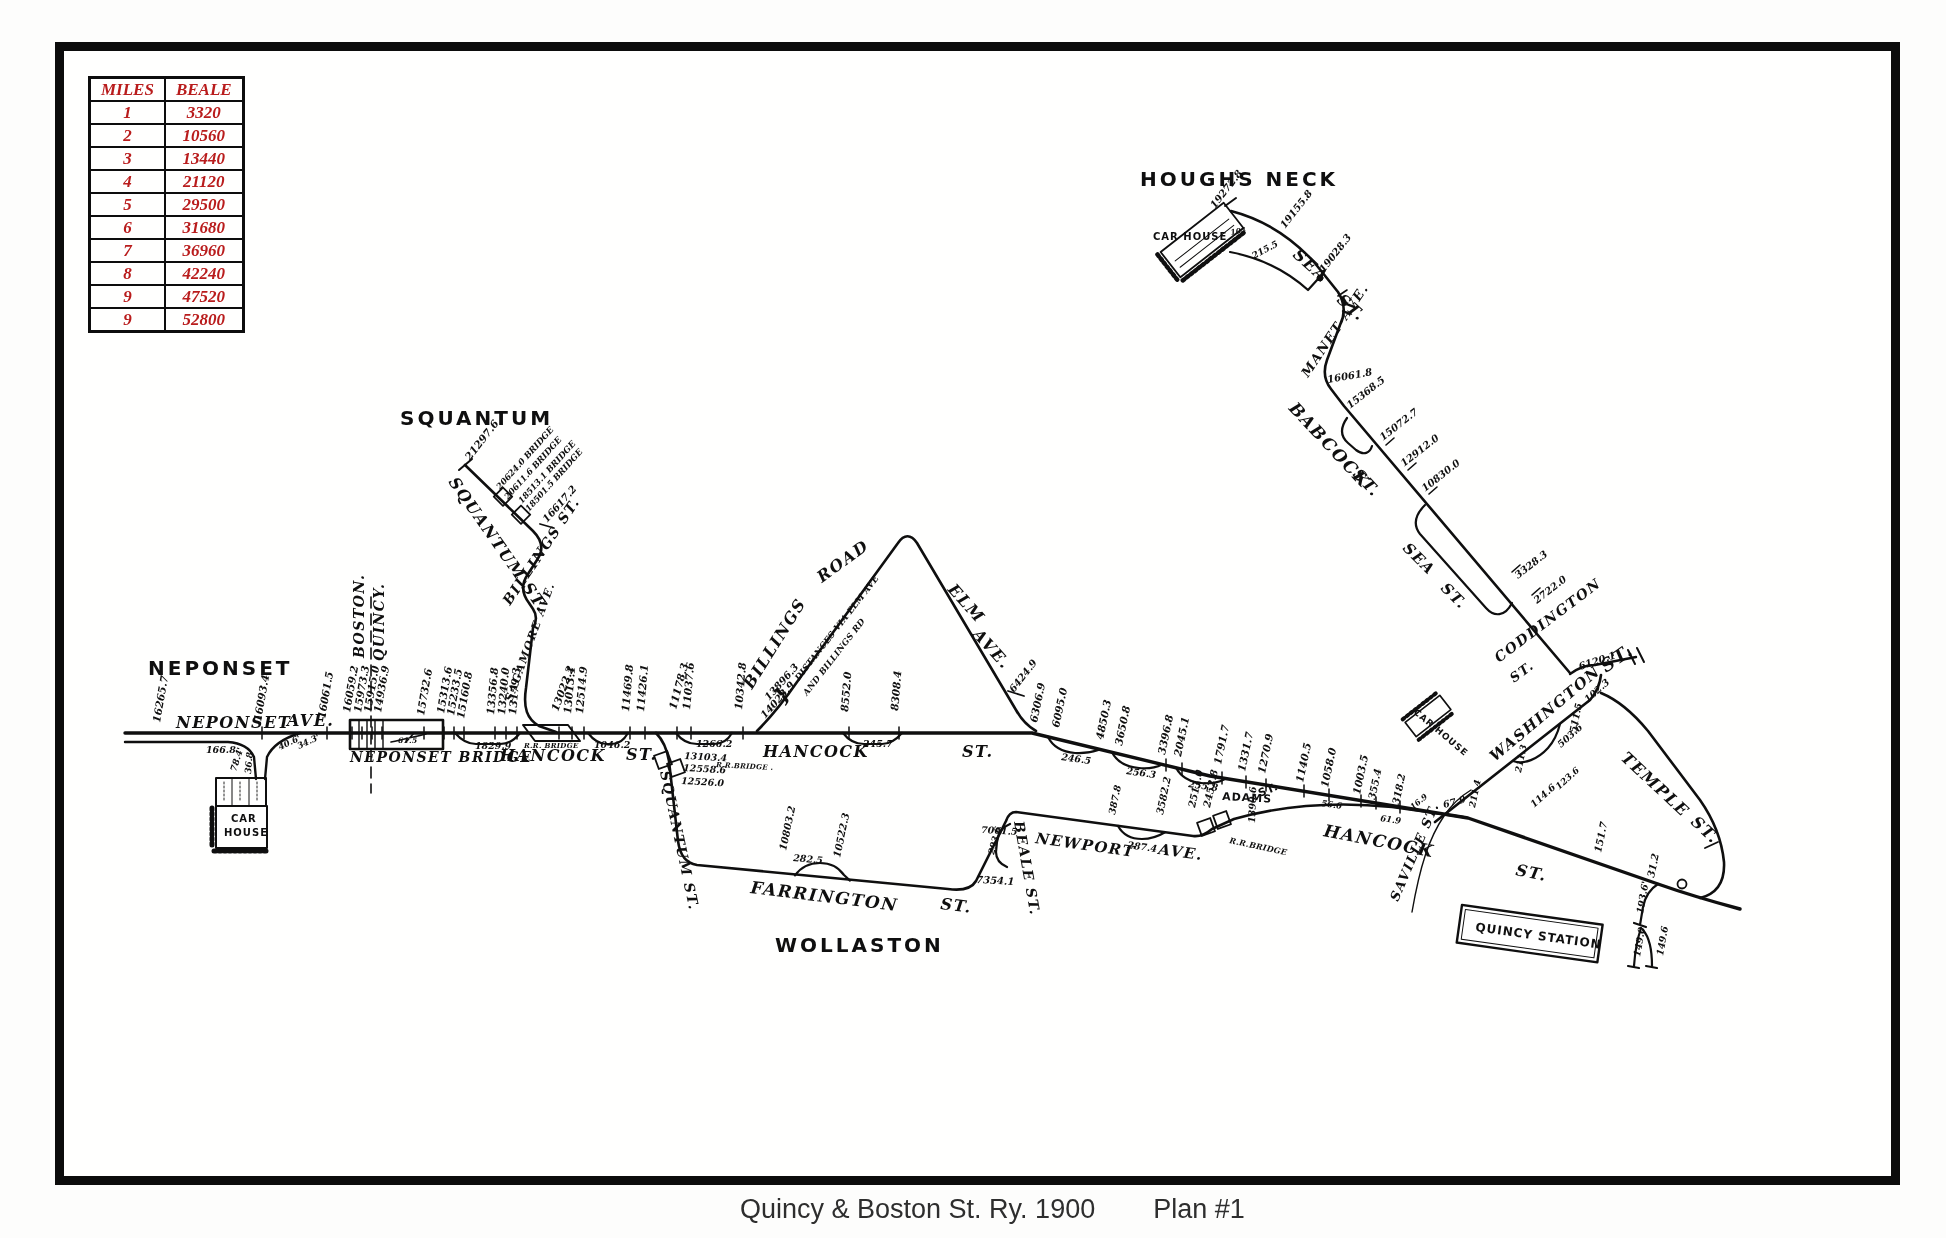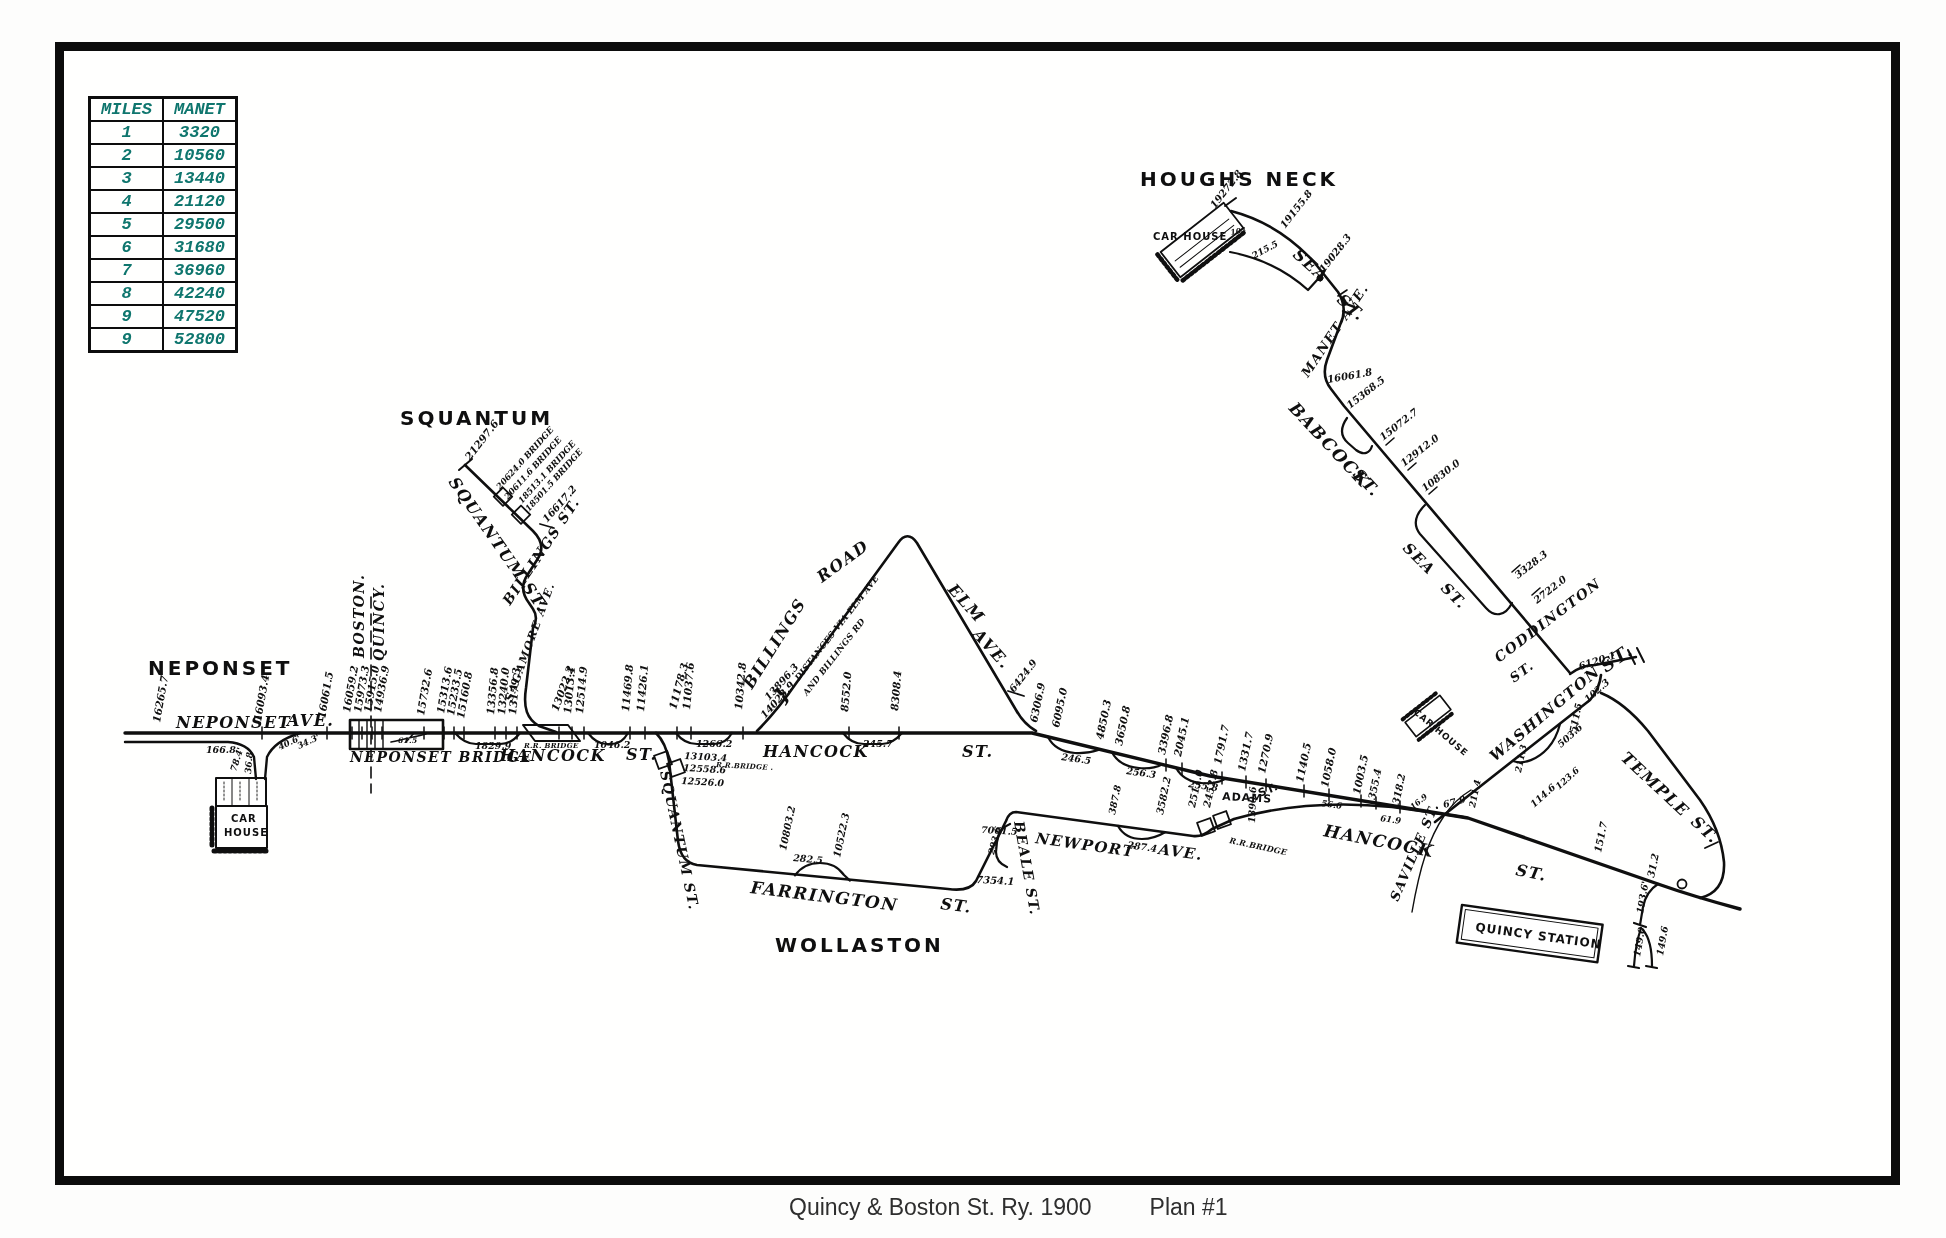--- a/index.html
+++ b/index.html
@@ -3,48 +3,48 @@
 <meta charset="utf-8">
 <style>
   html,body{margin:0;padding:0;}
   body{width:1946px;height:1238px;position:relative;background:#fdfdfc;overflow:hidden;
        font-family:"Liberation Sans",sans-serif;}
   .frame{position:absolute;left:55px;top:42px;width:1845px;height:1143px;
          border:9px solid #0c0c0c;background:#fffffe;box-sizing:border-box;}
   svg{position:absolute;left:0;top:0;}
   
   .scale{position:absolute;left:88px;top:76px;border-collapse:collapse;
-         font-family:Liberation Mono, monospace;font-style:italic;font-weight:bold;color:#0f766e;margin-top:20px;}
+         font-family:Liberation Serif, serif;font-style:italic;font-weight:bold;color:#b91c1c;}
   .scale th,.scale td{border:2.5px solid #0d0d0d;padding:0 10px;text-align:center;
          font-size:17px;line-height:21px;font-weight:bold;}
   .scale th{font-size:17px;}
   .scale{border:3.5px solid #0d0d0d;}
   
   .lbl{fill:#0f0f0f;font-family:"DejaVu Serif",serif;font-style:italic;font-weight:bold;}
   .pl{font-family:"DejaVu Sans",sans-serif;font-style:normal;font-weight:bold;letter-spacing:3px;}
   .st{letter-spacing:1.5px;}
   .sm{letter-spacing:1px;font-family:"DejaVu Sans",sans-serif;font-style:normal;}
   .tiny{letter-spacing:.3px;}
   .num{}
   
-  .caption{position:absolute;left:789px;top:1194px;font-size:23px;color:#2e2e2e;
+  .caption{position:absolute;left:740px;top:1194px;font-size:27px;color:#2e2e2e;
            font-family:"Liberation Sans",sans-serif;}
   .caption .plan{margin-left:58px;}
   path,rect,circle,line{vector-effect:none;}
 </style>
 </head>
 <body>
 
 <div class="frame"></div>
 
 <table class="scale">
   <thead>
     <tr>
       <th>MILES</th>
-      <th>MANET</th>
+      <th>BEALE</th>
     </tr>
   </thead>
   <tbody>
       <tr>
         <td>1</td>
         <td>3320</td>
       </tr>
       <tr>
         <td>2</td>
         <td>10560</td>

